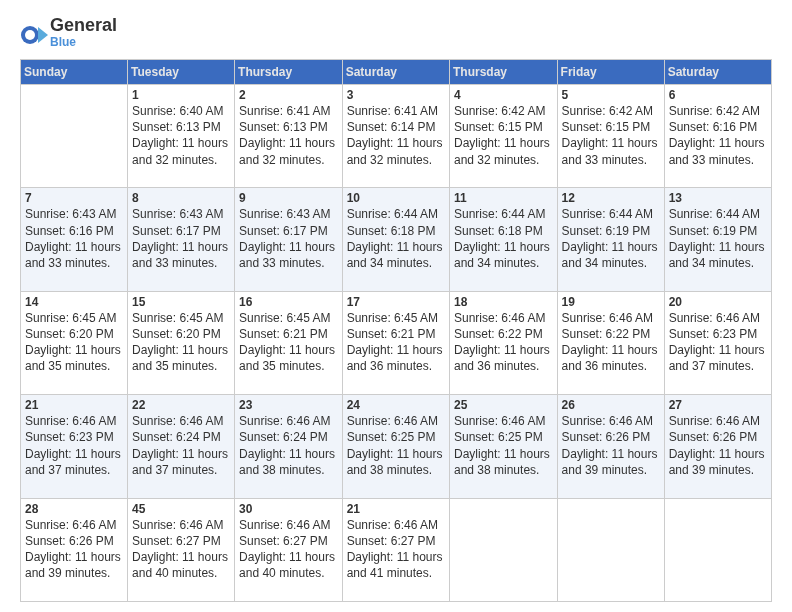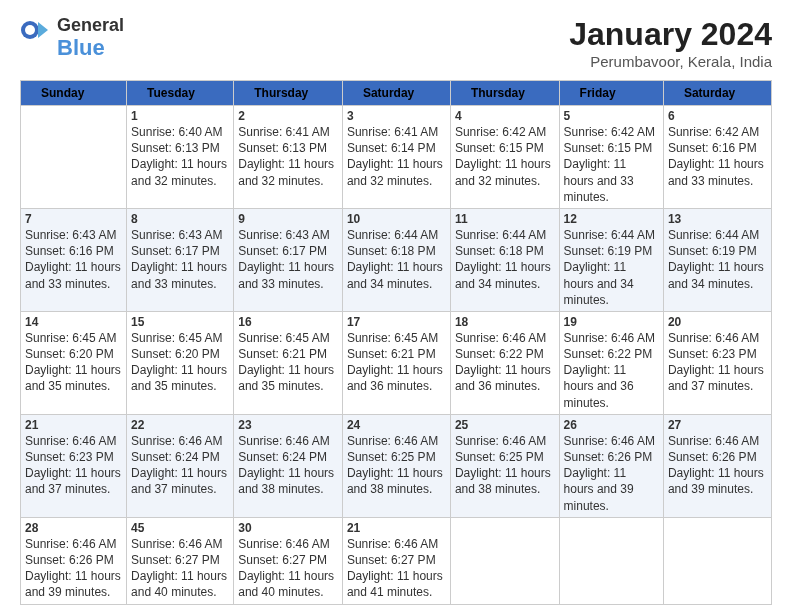--- a/index.html
+++ b/index.html
@@ -18,35 +18,34 @@
       flex-direction: column;
     }
     .header {
       display: flex;
       justify-content: space-between;
       align-items: flex-start;
       margin-bottom: 10px;
     }
     .logo {
       display: flex;
-      align-items: flex-start;
-      gap: 7px;
+      align-items: flex-end;
     }
     .logo-text {
       display: flex;
       flex-direction: column;
       line-height: 1.1;
     }
     .logo-general {
       font-size: 18px;
       font-weight: bold;
       color: #333;
     }
     .logo-blue {
-      font-size: 22px;
+      font-size: 12px;
       font-weight: bold;
       color: #4a90d9;
     }
     .logo-icon {
       width: 28px;
       height: 28px;
       margin-right: 2px;
     }
     .title-block {
       text-align: right;
@@ -60,24 +59,24 @@
       font-size: 15px;
       color: #555;
     }
     .calendar-table {
       width: 100%;
       border-collapse: collapse;
       flex: 1;
     }
     .calendar-table th {
       background: #3a6bbf;
-      color: #000000;
+      color: #e5e5e5;
       font-size: 12px;
       font-weight: bold;
-      padding: 5px 20px;
+      padding: 5px 3px;
       border: 1px solid #ccc;
       text-align: left;
     }
     .calendar-table td {
       border: 1px solid #ccc;
       vertical-align: top;
       padding: 3px 4px;
       font-size: 10px;
       color: #333;
       width: 113px;
@@ -109,24 +108,20 @@
     <div class="logo">
       <svg class="logo-icon" viewBox="0 0 28 28">
         <circle cx="10" cy="14" r="9" fill="#3a6bbf"></circle>
         <polygon points="18,6 28,14 18,22" fill="#5aabdc"></polygon>
         <circle cx="10" cy="14" r="5" fill="#fff"></circle>
       </svg>
       <div class="logo-text">
         <span class="logo-general">General</span>
         <span class="logo-blue">Blue</span>
       </div>
-    </div>
-    <div class="title-block">
-      <div class="month-title">January 2024</div>
-      <div class="location-title">Perumbavoor, Kerala, India</div>
     </div>
   </div>
 
   <table class="calendar-table">
     <thead>
       <tr>
         <th>Sunday</th>
         <th>Tuesday</th>
         <th>Thursday</th>
         <th>Saturday</th>

